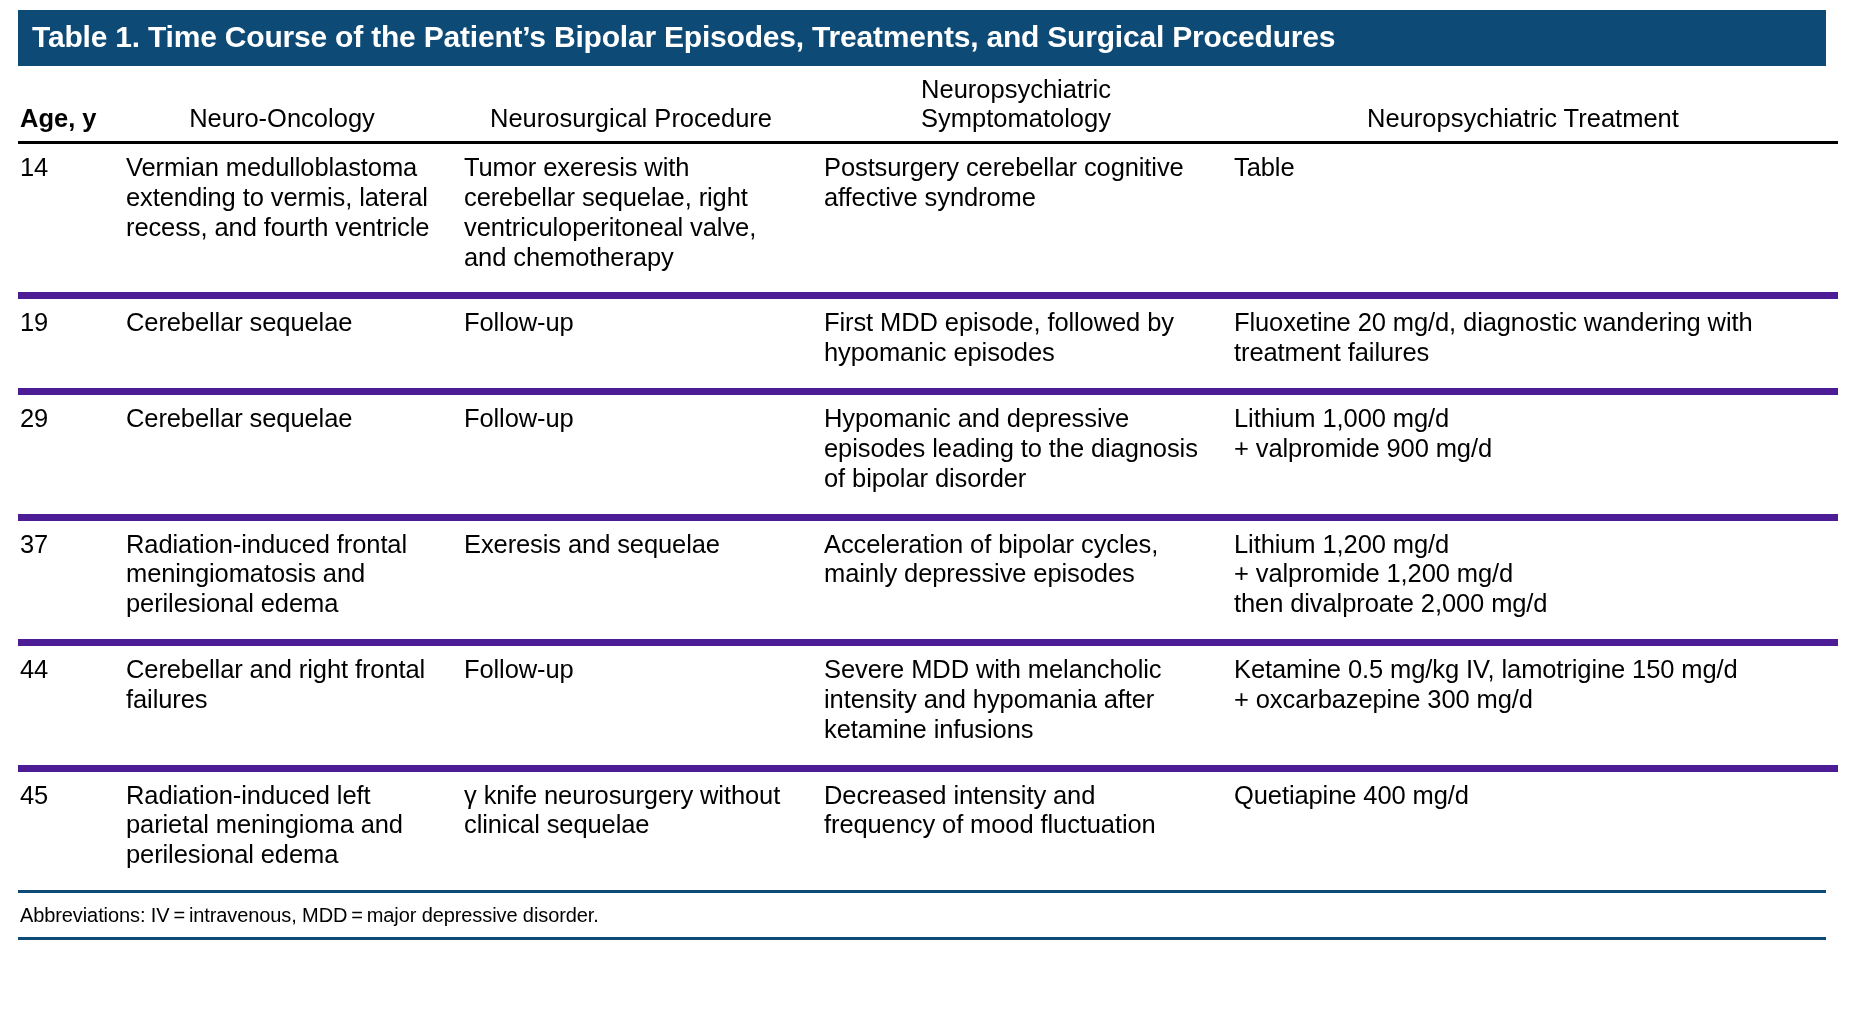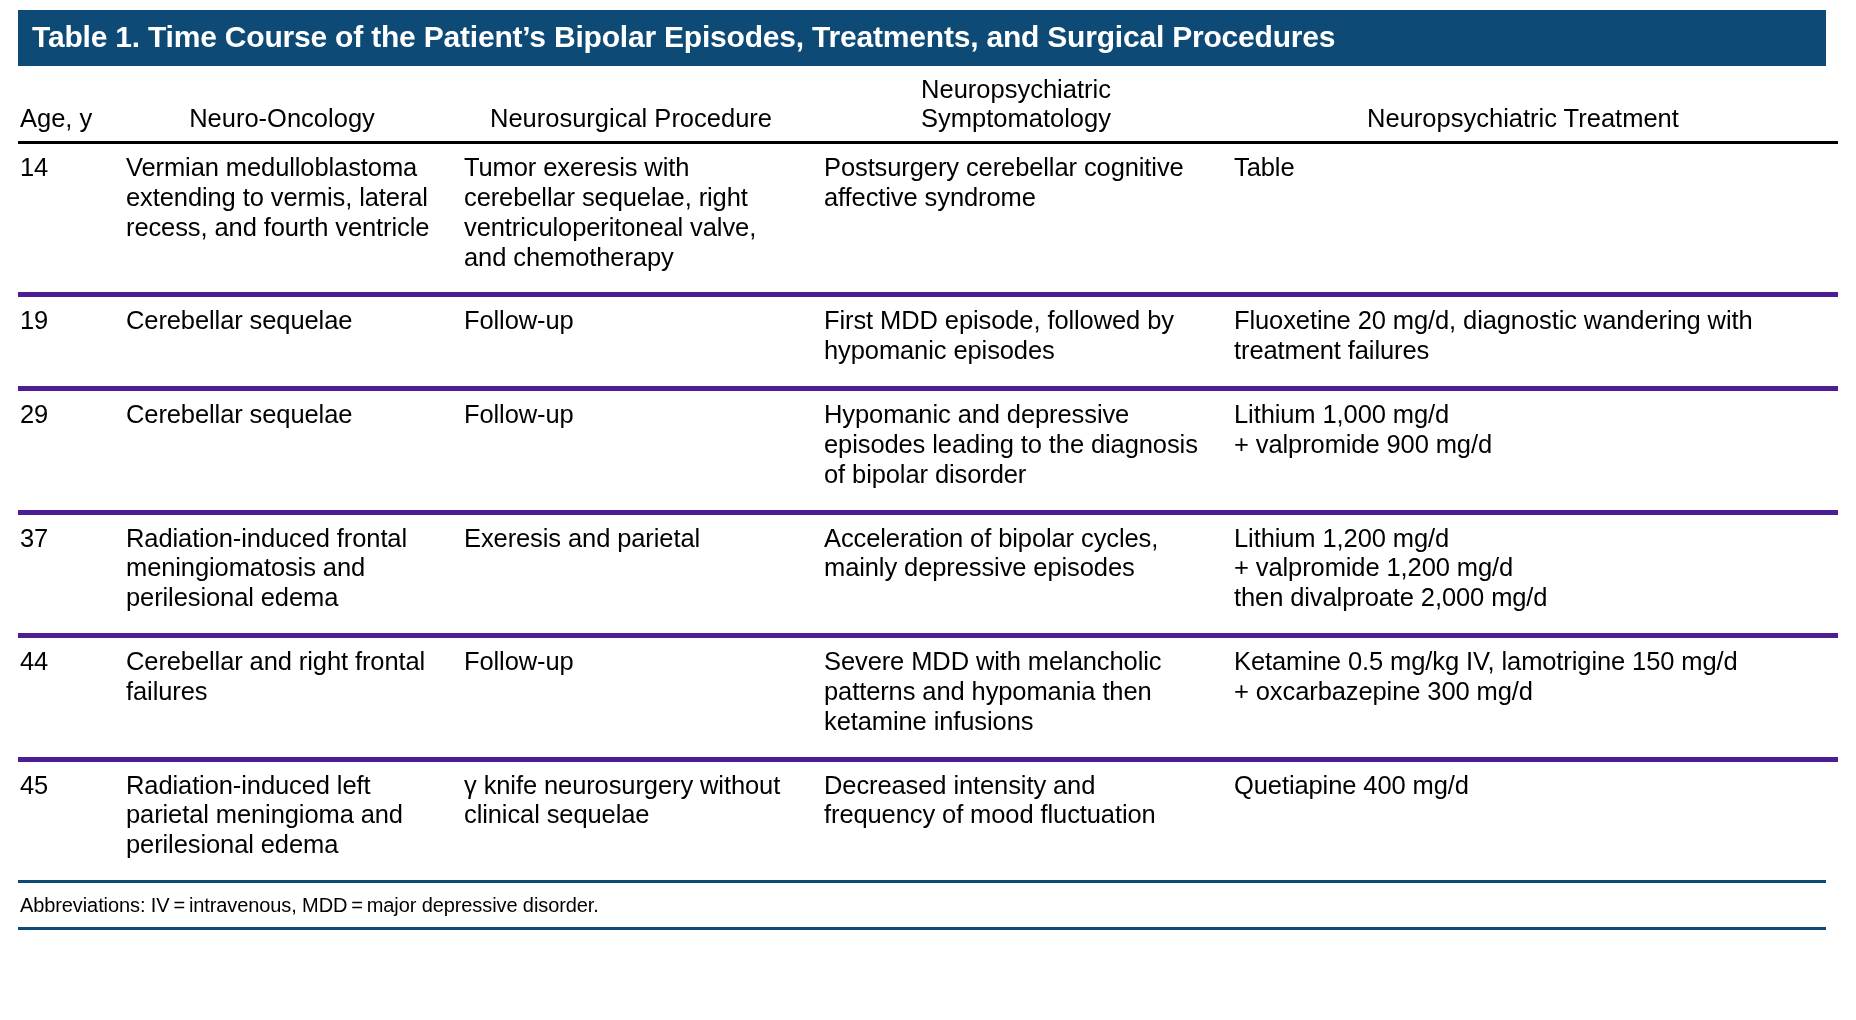--- a/index.html
+++ b/index.html
@@ -45,28 +45,28 @@
   table.main col.c-treat  { width: 604px; }
 
   thead th {
     font-weight: normal;
     font-size: 25.5px;
     padding: 9px 14px 9px 0;
     vertical-align: bottom;
     line-height: 1.12;
     border-bottom: 3px solid #000000;
   }
-  th.col-age { text-align: left; padding-left: 2px; }
+  th.col-age { text-align: left; padding-left: 2px; font-weight: bold; }
   th.col-center { text-align: center; padding-right: 26px; }
 
   tbody td {
     vertical-align: top;
     padding: 9px 22px 20px 0;
     line-height: 1.17;
-    border-bottom: 5px solid #4c1d95;
+    border-bottom: 7px solid #4c1d95;
     font-size: 25.5px;
     letter-spacing: -0.1px;
   }
   tbody td.age { padding-left: 2px; padding-right: 6px; }
   tbody tr:last-child td { border-bottom: none; margin-left: 12px; }
 
   .footer-rule-top {
     border-top: 3px solid #0d4a76;
   }
   .footnote {
@@ -124,29 +124,29 @@
       <tr>
         <td class="age">29</td>
         <td>Cerebellar sequelae</td>
         <td>Follow-up</td>
         <td>Hypomanic and depressive episodes leading to the diagnosis of bipolar disorder</td>
         <td>Lithium 1,000 mg/d<br>+ valpromide 900 mg/d</td>
       </tr>
       <tr>
         <td class="age">37</td>
         <td>Radiation-induced frontal meningiomatosis and perilesional edema</td>
-        <td>Exeresis and parietal</td>
+        <td>Exeresis and sequelae</td>
         <td>Acceleration of bipolar cycles, mainly depressive episodes</td>
         <td>Lithium 1,200 mg/d<br>+ valpromide 1,200 mg/d<br>then divalproate 2,000 mg/d</td>
       </tr>
       <tr>
         <td class="age">44</td>
         <td>Cerebellar and right frontal failures</td>
         <td>Follow-up</td>
-        <td>Severe MDD with melancholic patterns and hypomania then ketamine infusions</td>
+        <td>Severe MDD with melancholic intensity and hypomania after ketamine infusions</td>
         <td>Ketamine 0.5 mg/kg IV, lamotrigine 150 mg/d<br>+ oxcarbazepine 300 mg/d</td>
       </tr>
       <tr>
         <td class="age">45</td>
         <td>Radiation-induced left parietal meningioma and perilesional edema</td>
         <td>γ knife neurosurgery without clinical sequelae</td>
         <td>Decreased intensity and frequency of mood fluctuation</td>
         <td>Quetiapine 400 mg/d</td>
       </tr>
     </tbody>

